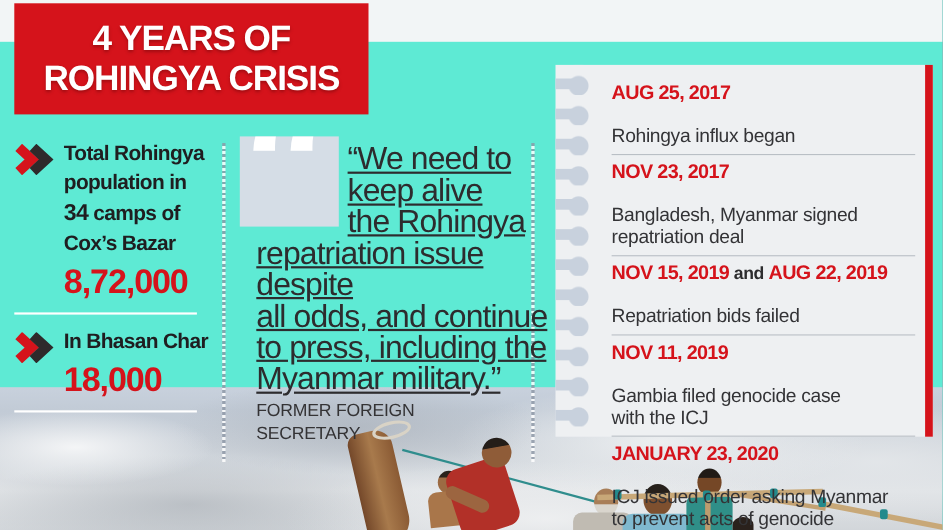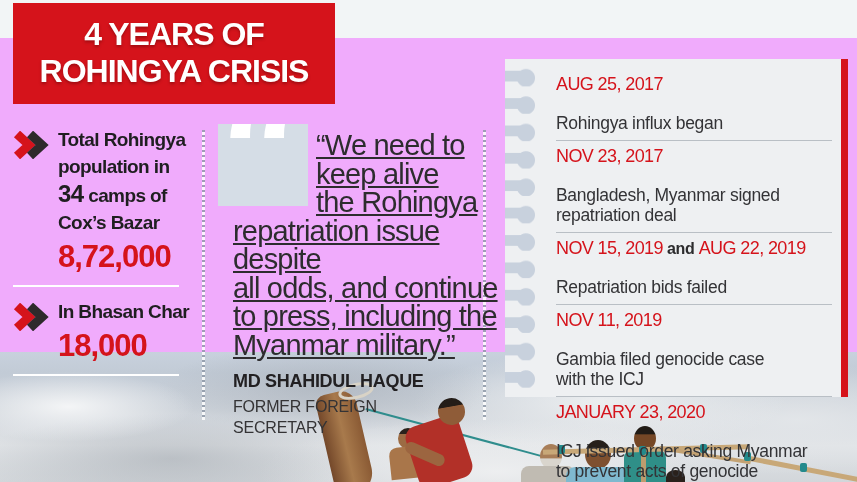--- a/index.html
+++ b/index.html
@@ -1,19 +1,19 @@
 <!DOCTYPE html>
 <html><head>
 <meta charset="utf-8">
 <style>
   * { margin:0; padding:0; box-sizing:border-box; }
   html,body { background:#9aa3ad; }
   .stage {
     position:relative; width:857px; height:482px; overflow:hidden;
-    background:#f0abfc;
+    background:#5eead4;
     font-family:"Liberation Sans", sans-serif;
   }
   
   .top-strip { position:absolute; left:0; top:0; width:857px; height:38px; background:#f2f5f6; }
 
   
   .photo {
     position:absolute; left:0; top:352px; width:857px; height:130px; z-index:1;
     background:
       radial-gradient(ellipse 180px 50px at 8% 42%,  rgba(246,247,248,.95), rgba(246,247,248,0) 70%),
@@ -62,21 +62,21 @@
     background:#d5131b; color:#ffffff; text-align:center; padding-top:13px;
   }
   .banner div { font-weight:bold; font-size:32px; line-height:37px; letter-spacing:-1px;
     text-shadow:0 2px 3px rgba(60,0,0,.35); }
 
   
   .stats { position:absolute; left:13px; top:126px; width:186px; z-index:4; color:#1f1e20; }
   .stat { position:relative; padding-left:45px; }
   .chev { position:absolute; left:0; top:5px; }
   .stat-label { font-weight:bold; font-size:19px; line-height:27px; letter-spacing:-0.6px; white-space:pre-line; }
-  .stat-label b { font-size:24px; }
+  .stat-label b { font-size:21px; }
   .stat-value { color:#d5131b; font-weight:bold; font-size:31px; letter-spacing:-1px; margin-top:3px; }
   .stat-value.biggest { font-size:36px; }
   .stat-value .suffix { color:#232124; font-size:24px; letter-spacing:-0.5px; }
   .stat-divider { height:2px; background:#ffffff; margin:10px 0 11px 0; width:166px; }
 
   
   .stitch {
     position:absolute; top:130px; width:3px; height:290px; z-index:4;
     background:repeating-linear-gradient(180deg, rgba(140,150,165,.8) 0 2.5px, rgba(255,255,255,.85) 2.5px 5px);
   }
@@ -105,21 +105,21 @@
     background-image:
       radial-gradient(circle at 21px 19px, #c8d1dd 8.5px, rgba(200,209,221,0) 9.5px),
       linear-gradient(180deg, rgba(200,209,221,0) 0 44%, #c8d1dd 44% 82%, rgba(200,209,221,0) 82%);
     background-size:34px 27.4px, 18px 27.4px;
     background-repeat:repeat-y, repeat-y;
   }
   .red-bar { position:absolute; right:0; top:0; width:7px; height:100%; background:#d5131b; }
   .entries { list-style:none; padding:10px 16px 0 51px; }
   .entry { padding:5px 0 7px 0; }
   .entry + .entry { border-top:1px solid #b9bfc5; }
-  .tl-date { color:#d5131b; font-weight:normal; font-size:18px; line-height:21px; letter-spacing:-0.6px; }
+  .tl-date { color:#d5131b; font-weight:bold; font-size:18px; line-height:21px; letter-spacing:-0.6px; }
   .tl-joiner { color:#2c2c2e; font-weight:bold; font-size:16px; letter-spacing:-0.3px; }
   .tl-text { color:#333336; font-size:17.5px; line-height:20px; letter-spacing:-0.3px; white-space:pre-line; margin-top:18px; }
 </style>
 </head>
 <body>
 
 <div class="stage">
 
   <div class="top-strip"></div>
 
@@ -192,21 +192,20 @@
     <div class="qbox">
       <span class="qmark">“</span>
     </div>
     <div class="qtext">“We need to
 keep alive
 the Rohingya
 repatriation issue despite
 all odds, and continue
 to press, including the
 Myanmar military.”</div>
-    <div class="qauthor">MD SHAHIDUL HAQUE</div>
     <div class="qrole">FORMER FOREIGN
 SECRETARY</div>
   </div>
 
   <div class="card">
     <div class="torn-edge"></div>
     <div class="red-bar"></div>
     <ul class="entries">
       <li class="entry">
         <div><span class="tl-date">AUG 25, 2017</span></div>

